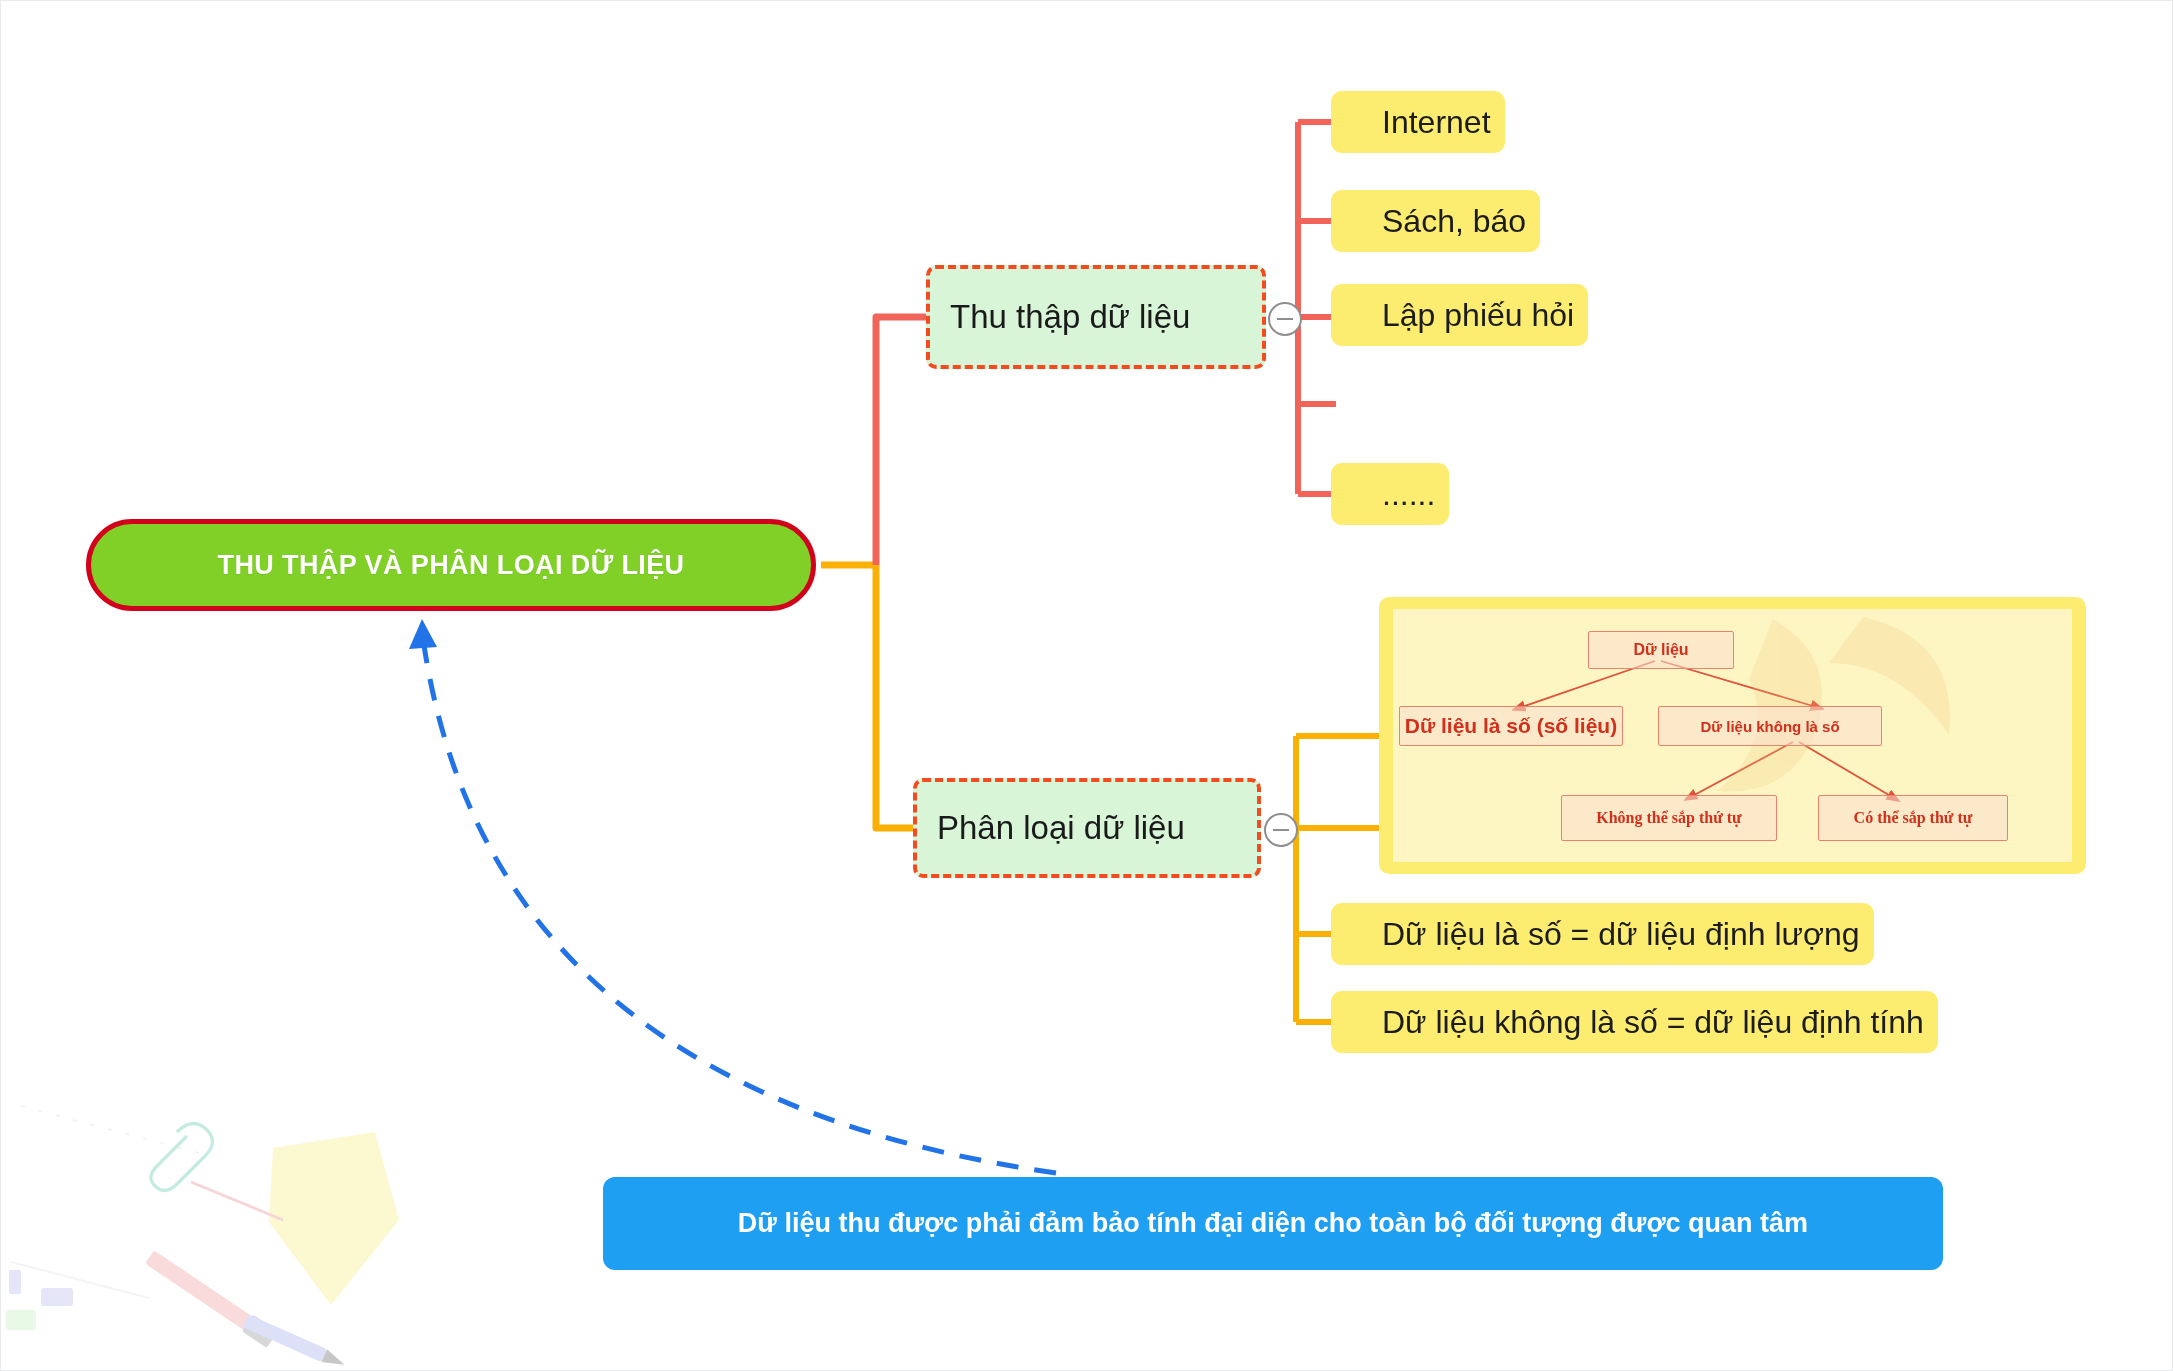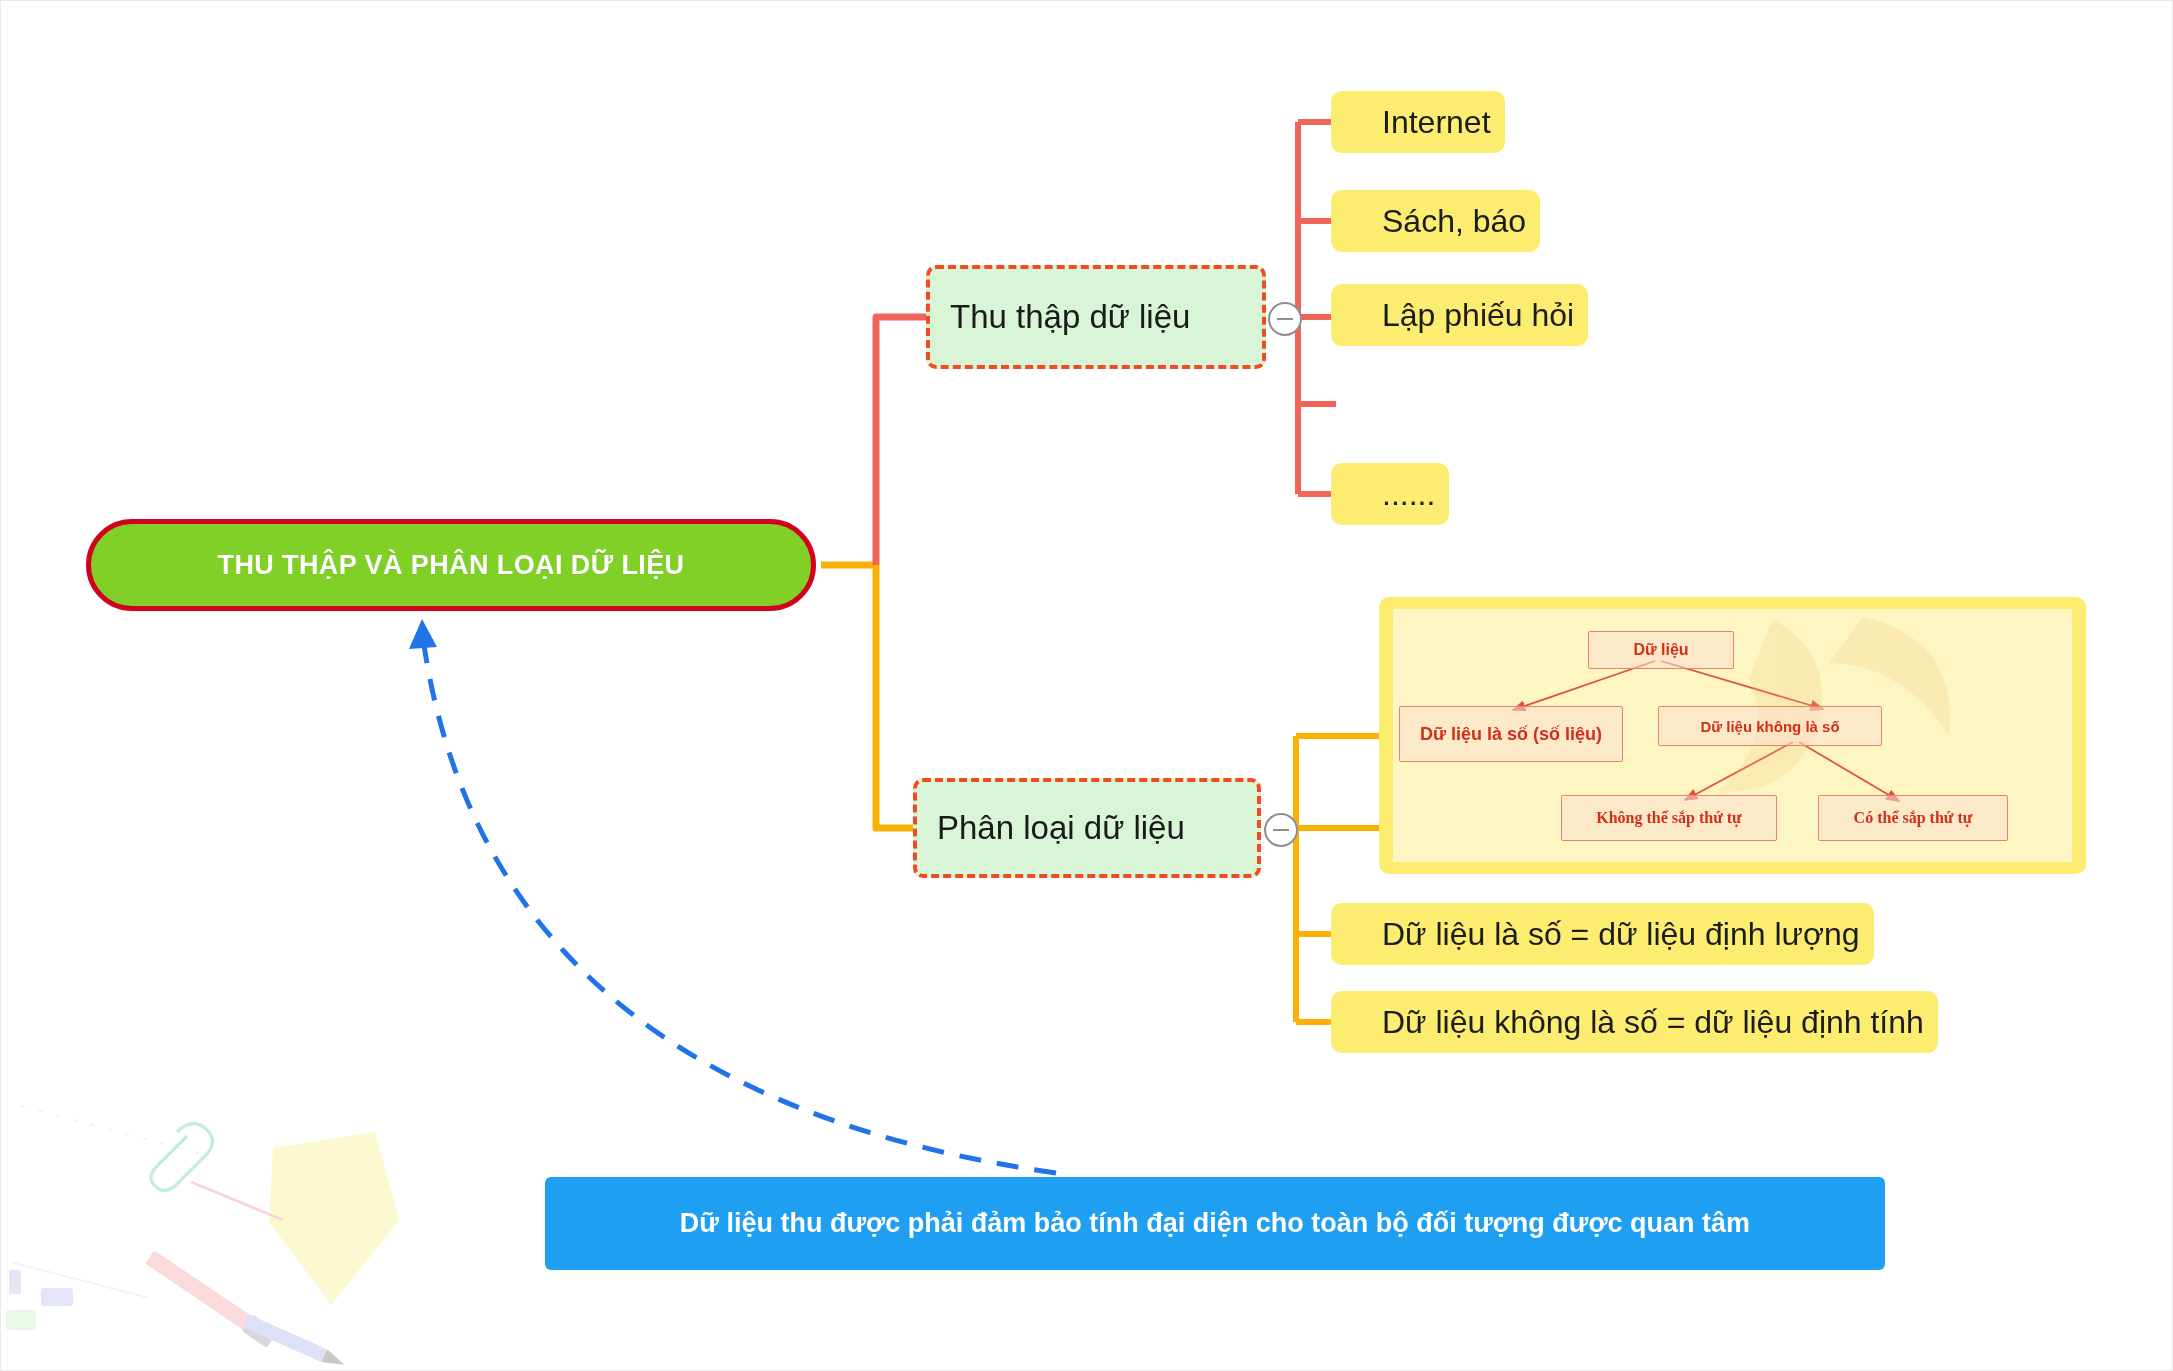--- a/index.html
+++ b/index.html
@@ -83,22 +83,22 @@
     background:rgba(250,222,206,.55);
     border:1.6px solid #e9836b;
     border-radius:2px;
     display:flex;align-items:center;justify-content:center;
     color:#d0301c;font-weight:bold;
   }
   .dgm-serif{font-family:Liberation Serif, serif;}
 
   
   #blue-note{
-    left:544px;top:1176px;width:1340px;height:93px;
-    background:#1e9ff2;border-radius:6px;justify-content:center;
+    left:602px;top:1176px;width:1340px;height:93px;
+    background:#1e9ff2;border-radius:12px;justify-content:center;
   }
   #blue-note span{color:#ffffff;font-weight:bold;font-size:27px;white-space:nowrap;}
 
   
   .collapse{
     position:absolute;width:30px;height:30px;border-radius:50%;
     border:2px solid #8e8e8e;background:#ffffff;
     display:flex;align-items:center;justify-content:center;
   }
   .collapse i{display:block;width:16px;height:2px;background:#8e8e8e;}
@@ -205,21 +205,21 @@
         <path d="M400 133 L292 191" stroke="#e0523a" stroke-width="1.8" fill="none" marker-end="url(#ah)"></path>
         <path d="M406 133 L506 192" stroke="#e0523a" stroke-width="1.8" fill="none" marker-end="url(#ah)"></path>
         <g opacity=".22" fill="#f0c27a">
           <path d="M380 10 q70 40 40 120 q-28 58 -96 52 q60 -50 32 -112 Z"></path>
           <path d="M470 8 q96 22 86 118 q-50 -72 -120 -72 Z"></path>
         </g>
       </svg>
       <div class="dgm-box" style="left:195px;top:22px;width:146px;height:38px;font-size:16px;">
         <span>Dữ liệu</span>
       </div>
-      <div class="dgm-box" style="left:6px;top:97px;width:224px;height:56px;font-size:18px;">
+      <div class="dgm-box" style="left:6px;top:97px;width:224px;height:40px;font-size:21px;">
         <span>Dữ liệu là số (số liệu)</span>
       </div>
       <div class="dgm-box" style="left:256px;top:97px;width:224px;height:40px;font-size:15px;margin-left:9px;">
         <span>Dữ liệu không là số</span>
       </div>
       <div class="dgm-box dgm-serif" style="left:168px;top:186px;width:216px;height:46px;font-size:16px;">
         <span>Không thể sắp thứ tự</span>
       </div>
       <div class="dgm-box dgm-serif" style="left:425px;top:186px;width:190px;height:46px;font-size:16px;">
         <span>Có thể sắp thứ tự</span>

